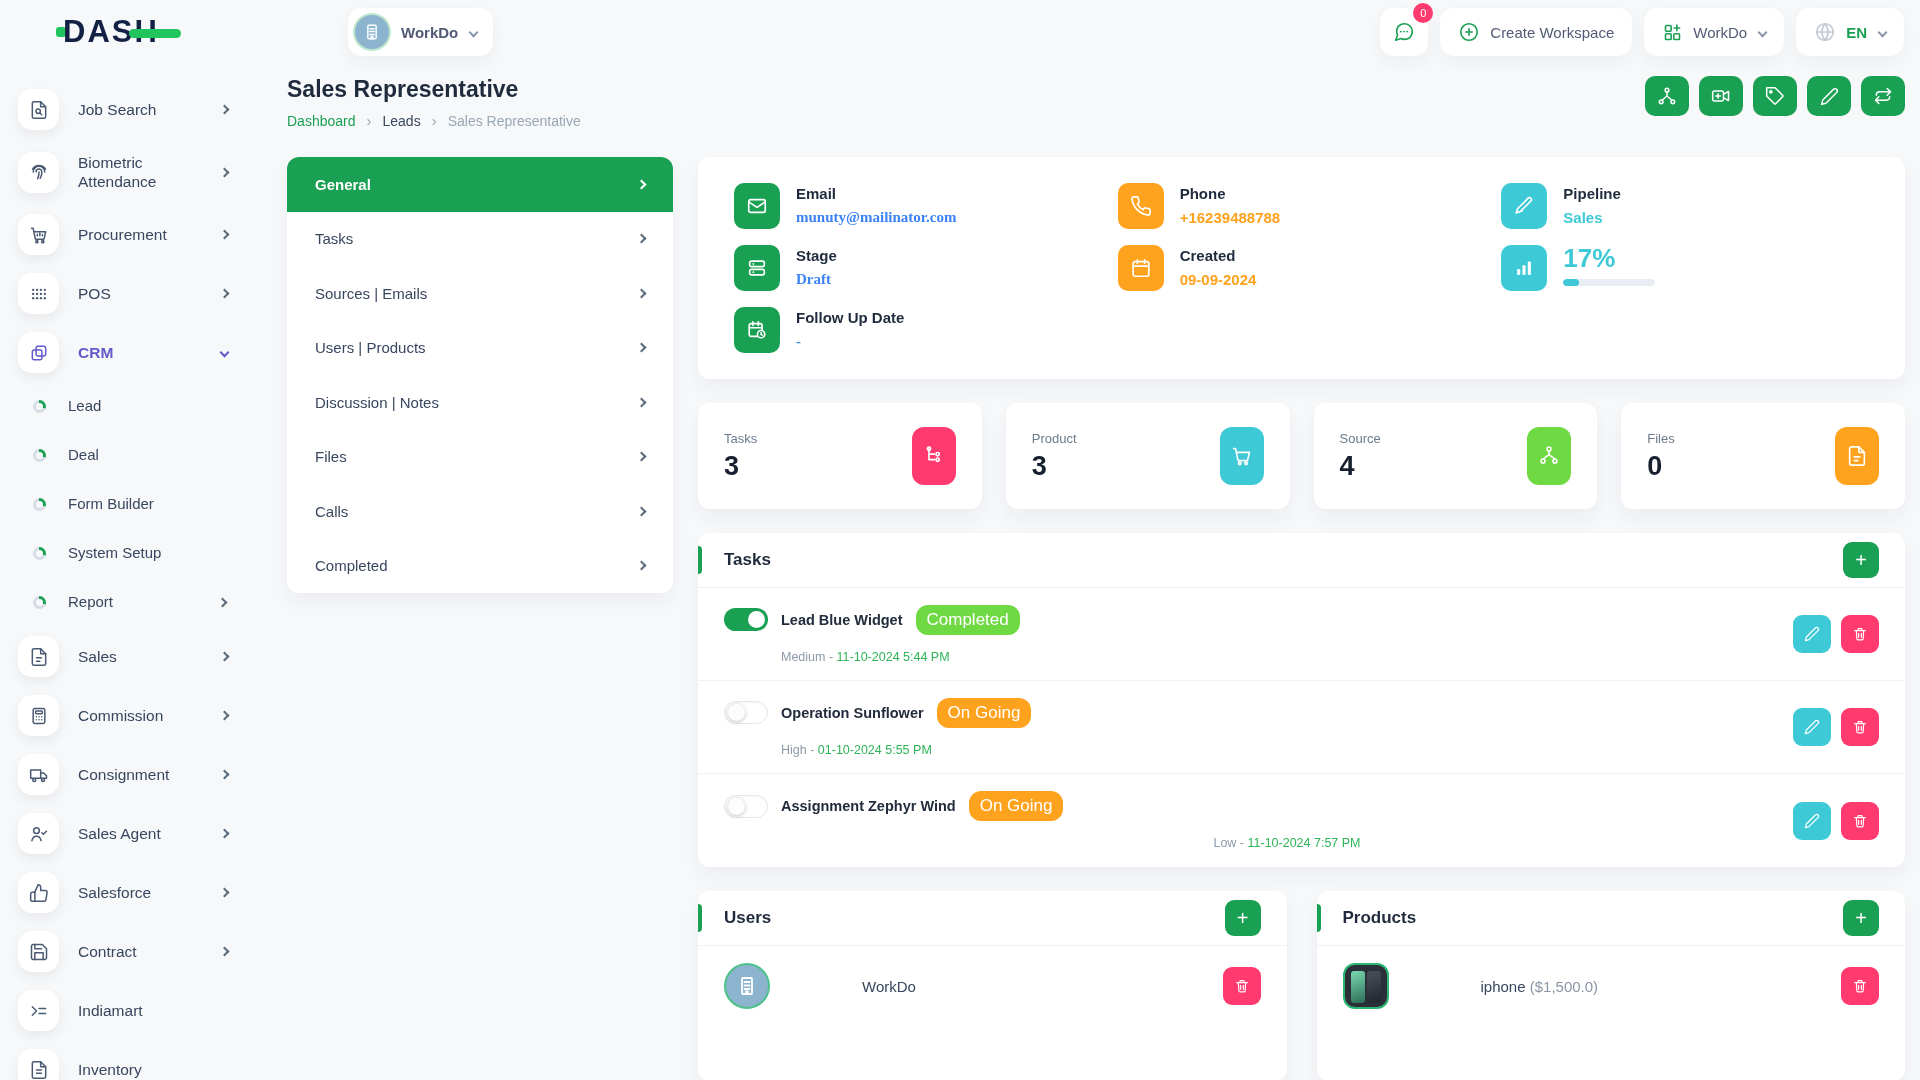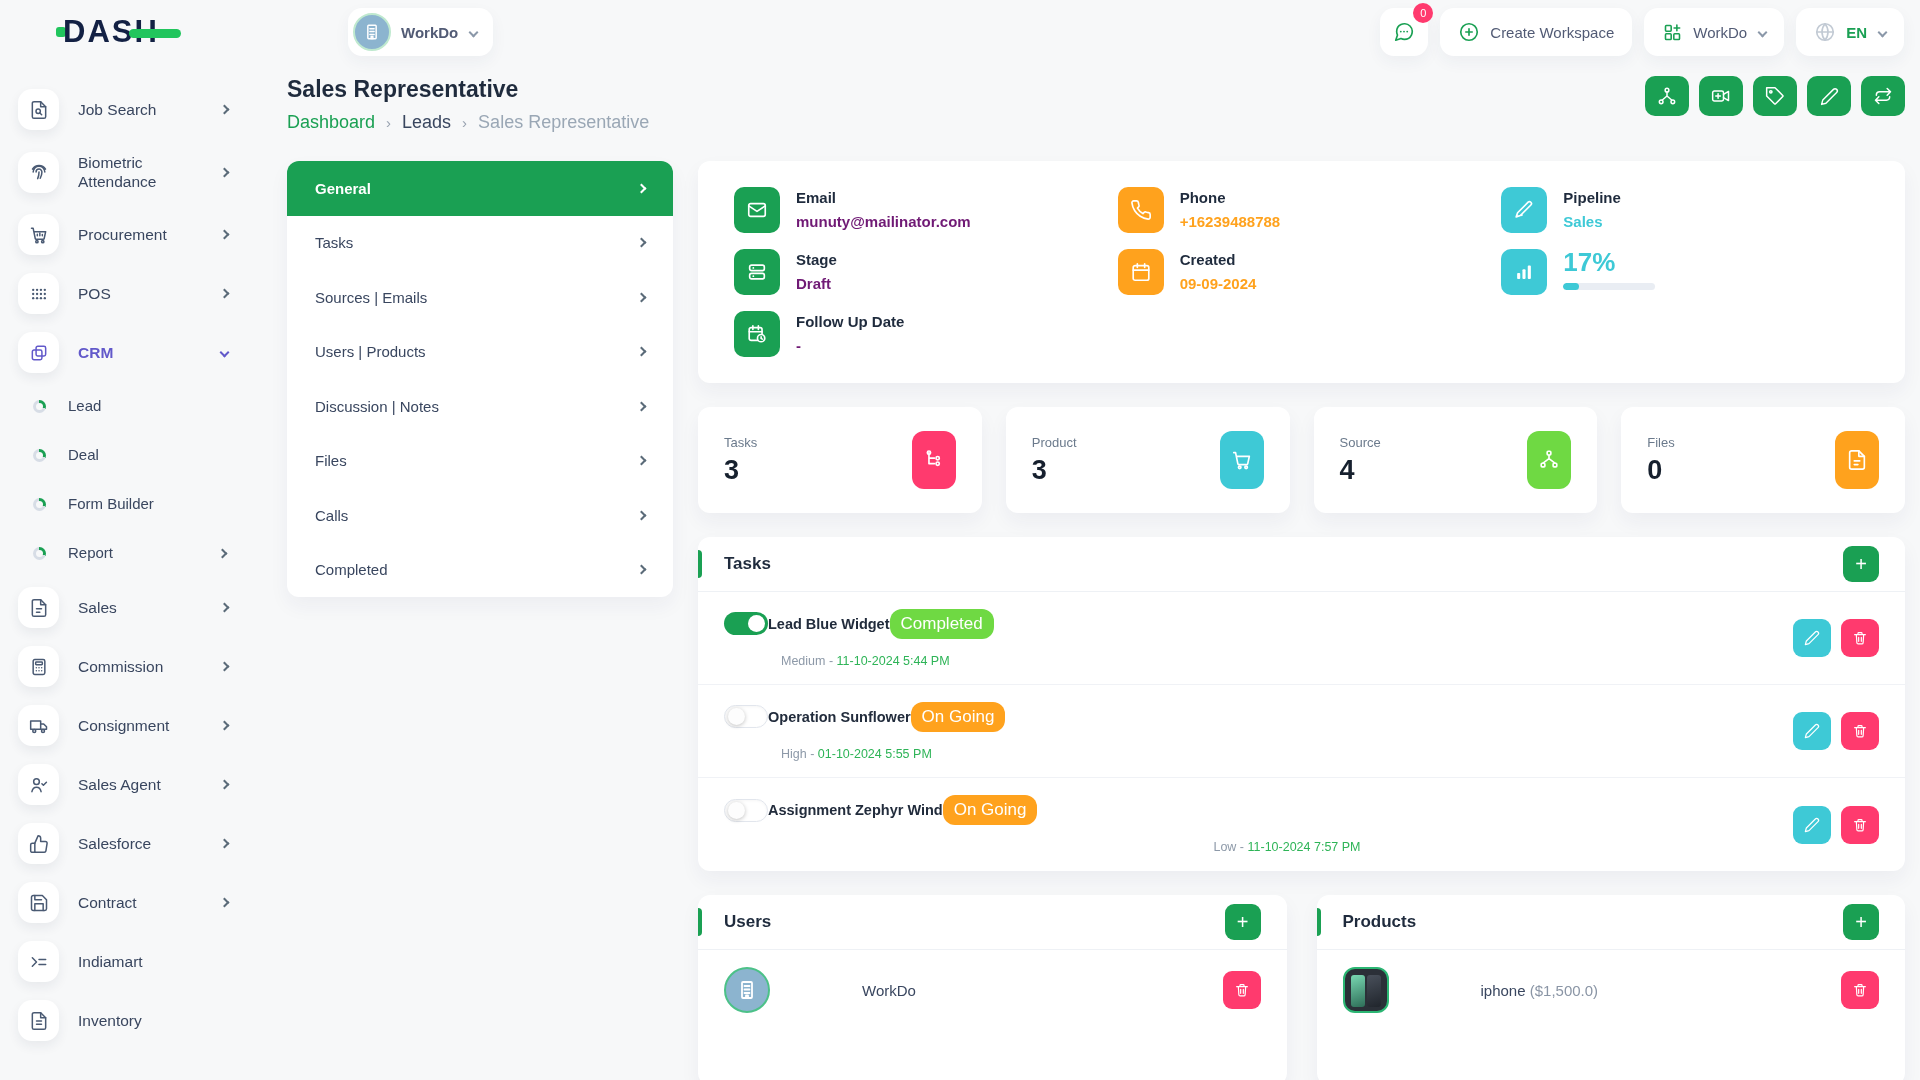--- a/index.html
+++ b/index.html
@@ -44,21 +44,21 @@
   .sub { display:flex; align-items:center; min-height:49px; padding-left:15px; cursor:pointer; }
   .ring { width:13px; height:13px; border-radius:50%; background:conic-gradient(#1AA053 0 110deg,#d7dde6 110deg 360deg); display:flex; align-items:center; justify-content:center; margin-right:22px; flex:0 0 auto; }
   .ring::after { content:""; width:7px; height:7px; border-radius:50%; background:#f7f8f9; }
   .sub .slabel { font-size:15px; }
   .sub .chev { margin-left:auto; margin-right:42px; color:#5b6b79; }
 
   
   .main { position:absolute; left:287px; top:76px; right:15px; }
   .page-head { display:flex; justify-content:space-between; align-items:flex-start; margin-bottom:28px; }
   .page-title { font-size:23px; font-weight:700; color:#1f2b3d; }
-  .breadcrumb { margin-top:9px; font-size:18px; display:flex; align-items:center; }
+  .breadcrumb { margin-top:9px; font-size:14px; display:flex; align-items:center; }
   .bc-home { color:#1AA053; cursor:pointer; }
   .bc-sep { color:#98a2b0; margin:0 11px; }
   .bc-sep::before { content:"›"; font-size:15px; }
   .bc-mid { color:#39465f; cursor:pointer; }
   .bc-cur { color:#9aa7b5; }
   .actions { display:flex; gap:10px; }
   .act-btn { width:44px; height:40px; border-radius:10px; background:#1AA053; color:#fff; border:none; display:flex; align-items:center; justify-content:center; cursor:pointer; }
 
   .content { display:flex; gap:25px; }
   .card { background:#fff; border-radius:12px; box-shadow:0 9px 20px rgba(46,35,94,.05); }
@@ -73,42 +73,42 @@
   .right-col { flex:1; display:flex; flex-direction:column; gap:24px; }
 
   
   .info-card { padding:26px 36px; display:grid; grid-template-columns:1fr 1fr 1fr; row-gap:22px; column-gap:16px;gap:16px; }
   .info-item { display:flex; gap:16px; align-items:flex-start; }
   .info-ico { width:46px; height:46px; border-radius:10px; color:#fff; display:flex; align-items:center; justify-content:center; flex:0 0 auto; }
   .bg-green { background:#1AA053; } .bg-orange { background:#FFA21D; }
   .bg-cyan { background:#3EC9D6; } .bg-pink { background:#FF3A6E; } .bg-lime { background:#6FD943; }
   .info-label { font-weight:700; font-size:15px; color:#1f2b3d; padding-top:2px; }
   .info-value { margin-top:7px; font-weight:700; font-size:15px; }
-  .v-green { color:#701a75; } .v-orange { color:#FFA21D; } .v-cyan { color:#3EC9D6; }
+  .v-green { color:#3b82f6;font-family:Liberation Serif, serif; } .v-orange { color:#FFA21D; } .v-cyan { color:#3EC9D6; }
   .pct-val { font-size:26px; font-weight:700; color:#3EC9D6; line-height:1; }
   .pbar { margin-top:8px; width:92px; height:7px; border-radius:4px; background:#e9edf3; overflow:hidden; }
   .pbar-fill { height:100%; background:#3EC9D6; border-radius:4px; }
 
   
   .stats-row { display:grid; grid-template-columns:repeat(4,1fr); gap:24px; }
   .stat-card { height:106px; display:flex; align-items:center; justify-content:space-between; padding:0 26px; }
   .stat-label { font-size:13px; color:#6b7a8c; }
   .stat-value { font-size:27px; font-weight:700; color:#16202e; margin-top:5px; }
   .stat-ico { width:44px; height:58px; border-radius:12px; color:#fff; display:flex; align-items:center; justify-content:center; }
 
   
   .card-head { height:55px; display:flex; align-items:center; padding:0 26px; border-bottom:1px solid #eef1f5; position:relative; }
   .card-head::before { content:""; position:absolute; left:0; top:13px; bottom:13px; width:4px; background:#1AA053; border-radius:0 4px 4px 0; }
   .card-title { font-size:17px; font-weight:700; color:#1f2b3d; }
   .add-btn { margin-left:auto; width:36px; height:36px; border-radius:9px; background:#1AA053; color:#fff; border:none; font-size:20px; line-height:1; display:flex; align-items:center; justify-content:center; cursor:pointer; }
 
   .task-row { display:flex; align-items:center; padding:16px 26px; min-height:93px; border-bottom:1px solid #f0f2f6; }
   .task-row:last-child { border-bottom:none;text-align:center; }
   .task-main { flex:1; }
-  .task-line1 { display:flex; align-items:center; }
+  .task-line1 { display:flex; align-items:center; gap:13px; }
   .switch { width:44px; height:23px; border-radius:12px; position:relative; cursor:pointer; flex:0 0 auto; }
   .switch.on { background:#1AA053; }
   .switch.on::after { content:""; position:absolute; right:3px; top:3px; width:17px; height:17px; border-radius:50%; background:#fff; }
   .switch.off { background:#fff; border:1px solid #e2e6ed; box-shadow:inset 0 1px 3px rgba(0,0,0,.04); }
   .switch.off::after { content:""; position:absolute; left:3px; top:2px; width:17px; height:17px; border-radius:50%; background:#fdfdfd; box-shadow:0 1px 4px rgba(0,0,0,.25); }
   .task-name { font-size:14.5px; font-weight:700; color:#222c3c; }
   .badge { border-radius:12px; padding:5px 11px; font-size:17px; color:#fff; }
   .badge.done { background:#6FD943; }
   .badge.going { background:#FFA21D; }
   .task-meta { margin-left:57px; margin-top:15px; font-size:12.5px; color:#8d99a8; }
@@ -260,20 +260,24 @@
     <span class="ring"></span>
     <span class="slabel">Lead</span>
   </div>
   <div class="sub">
     <span class="ring"></span>
     <span class="slabel">Deal</span>
   </div>
   <div class="sub">
     <span class="ring"></span>
     <span class="slabel">Form Builder</span>
+  </div>
+  <div class="sub">
+    <span class="ring"></span>
+    <span class="slabel">System Setup</span>
   </div>
   <div class="sub">
     <span class="ring"></span>
     <span class="slabel">Report</span>
     <span class="chev r"></span>
   </div>
   <div class="snav">
     <span class="tile">
         <svg class="i" width="20" height="20" viewBox="0 0 24 24">
           <path d="M14 2H6a2 2 0 0 0-2 2v16a2 2 0 0 0 2 2h12a2 2 0 0 0 2-2V8z"></path>

